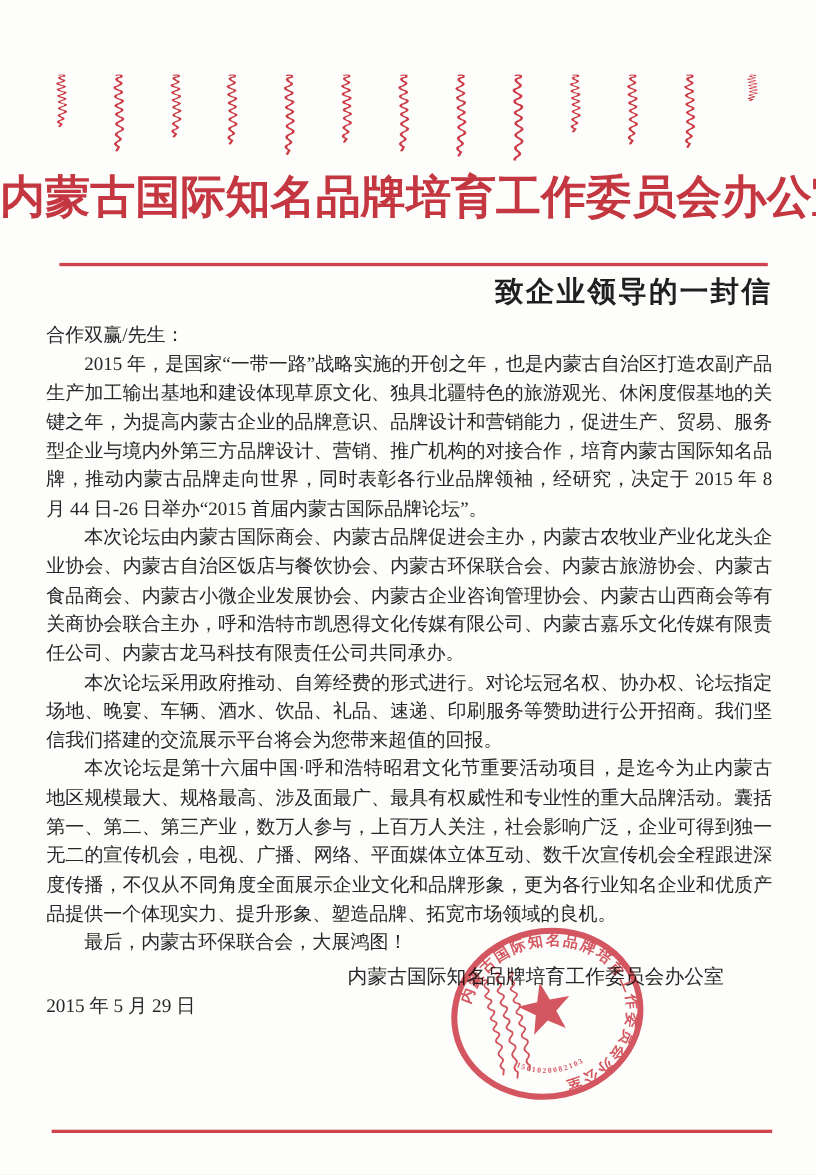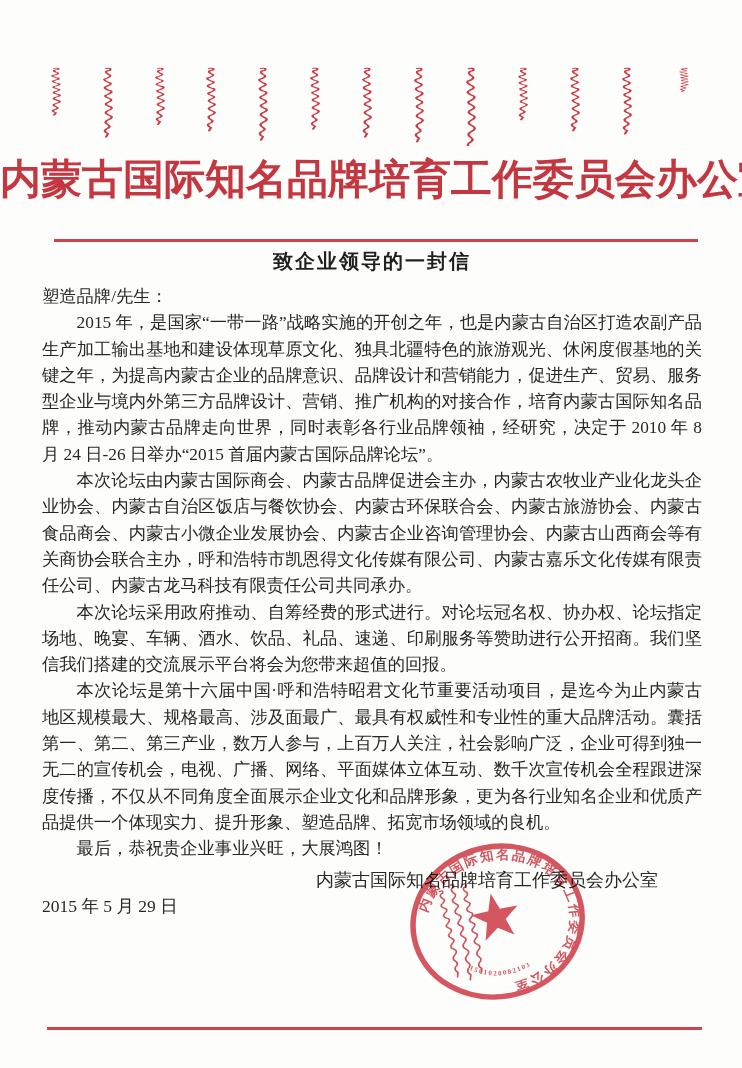--- a/index.html
+++ b/index.html
@@ -16,21 +16,21 @@
     color:#c43640; white-space:nowrap;
     font-family:"Liberation Serif","DejaVu Serif",serif;
   }
   .masthead-rule{
     position:absolute; top:239px; left:54px; right:44px; height:3px;
     background:#cf434e;
   }
   
   .letter{position:absolute; top:248px; left:42px; right:40px;}
   .letter-title{
-    margin:0 0 9px 0; text-align:center; font-size:20px; font-weight:700;
+    margin:0 0 9px 0; text-align:right; font-size:26px; font-weight:700;
     color:#1f1f1f; letter-spacing:2px;
     font-family:"DejaVu Sans","Liberation Sans",sans-serif;
   }
   .letter p{
     margin:0; font-size:17.3px; line-height:26.3px; text-align:justify;
     color:#272727;
   }
   .salutation{text-indent:0;}
   .para{text-indent:2em;}
   .signature{
@@ -76,26 +76,26 @@
     <use href="#stem" transform="translate(579,2) scale(1,0.42)"></use>
     <use href="#stem" transform="translate(636,2) scale(1,0.15)"></use>
   </svg>
 
   <h1 class="org-title">内蒙古国际知名品牌培育工作委员会办公室</h1>
 
   <div class="masthead-rule"></div>
 
   <main class="letter">
     <h2 class="letter-title">致企业领导的一封信</h2>
-    <p class="salutation">塑造品牌/先生：</p>
-    <p class="para">2015 年，是国家“一带一路”战略实施的开创之年，也是内蒙古自治区打造农副产品生产加工输出基地和建设体现草原文化、独具北疆特色的旅游观光、休闲度假基地的关键之年，为提高内蒙古企业的品牌意识、品牌设计和营销能力，促进生产、贸易、服务型企业与境内外第三方品牌设计、营销、推广机构的对接合作，培育内蒙古国际知名品牌，推动内蒙古品牌走向世界，同时表彰各行业品牌领袖，经研究，决定于 2010 年 8 月 24 日-26 日举办“2015 首届内蒙古国际品牌论坛”。</p>
+    <p class="salutation">合作双赢/先生：</p>
+    <p class="para">2015 年，是国家“一带一路”战略实施的开创之年，也是内蒙古自治区打造农副产品生产加工输出基地和建设体现草原文化、独具北疆特色的旅游观光、休闲度假基地的关键之年，为提高内蒙古企业的品牌意识、品牌设计和营销能力，促进生产、贸易、服务型企业与境内外第三方品牌设计、营销、推广机构的对接合作，培育内蒙古国际知名品牌，推动内蒙古品牌走向世界，同时表彰各行业品牌领袖，经研究，决定于 2015 年 8 月 44 日-26 日举办“2015 首届内蒙古国际品牌论坛”。</p>
     <p class="para">本次论坛由内蒙古国际商会、内蒙古品牌促进会主办，内蒙古农牧业产业化龙头企业协会、内蒙古自治区饭店与餐饮协会、内蒙古环保联合会、内蒙古旅游协会、内蒙古食品商会、内蒙古小微企业发展协会、内蒙古企业咨询管理协会、内蒙古山西商会等有关商协会联合主办，呼和浩特市凯恩得文化传媒有限公司、内蒙古嘉乐文化传媒有限责任公司、内蒙古龙马科技有限责任公司共同承办。</p>
     <p class="para">本次论坛采用政府推动、自筹经费的形式进行。对论坛冠名权、协办权、论坛指定场地、晚宴、车辆、酒水、饮品、礼品、速递、印刷服务等赞助进行公开招商。我们坚信我们搭建的交流展示平台将会为您带来超值的回报。</p>
     <p class="para">本次论坛是第十六届中国·呼和浩特昭君文化节重要活动项目，是迄今为止内蒙古地区规模最大、规格最高、涉及面最广、最具有权威性和专业性的重大品牌活动。囊括第一、第二、第三产业，数万人参与，上百万人关注，社会影响广泛，企业可得到独一无二的宣传机会，电视、广播、网络、平面媒体立体互动、数千次宣传机会全程跟进深度传播，不仅从不同角度全面展示企业文化和品牌形象，更为各行业知名企业和优质产品提供一个体现实力、提升形象、塑造品牌、拓宽市场领域的良机。</p>
-    <p class="para">最后，恭祝贵企业事业兴旺，大展鸿图！</p>
+    <p class="para">最后，内蒙古环保联合会，大展鸿图！</p>
     <p class="signature">内蒙古国际知名品牌培育工作委员会办公室</p>
     <p class="letter-date">2015 年 5 月 29 日</p>
   </main>
 
   <svg class="seal" width="206" height="190" viewBox="0 0 206 190">
     <defs>
       <path id="sealArc" d="M 34,65 A 73,63 0 1 1 66,144" fill="none"></path>
       <path id="serialArc" d="M 56,122 A 56,46 0 0 0 148,122" fill="none"></path>
     </defs>
     <ellipse cx="101" cy="88" rx="85" ry="75" fill="none" stroke="#d0404b" stroke-width="5.5"></ellipse>

